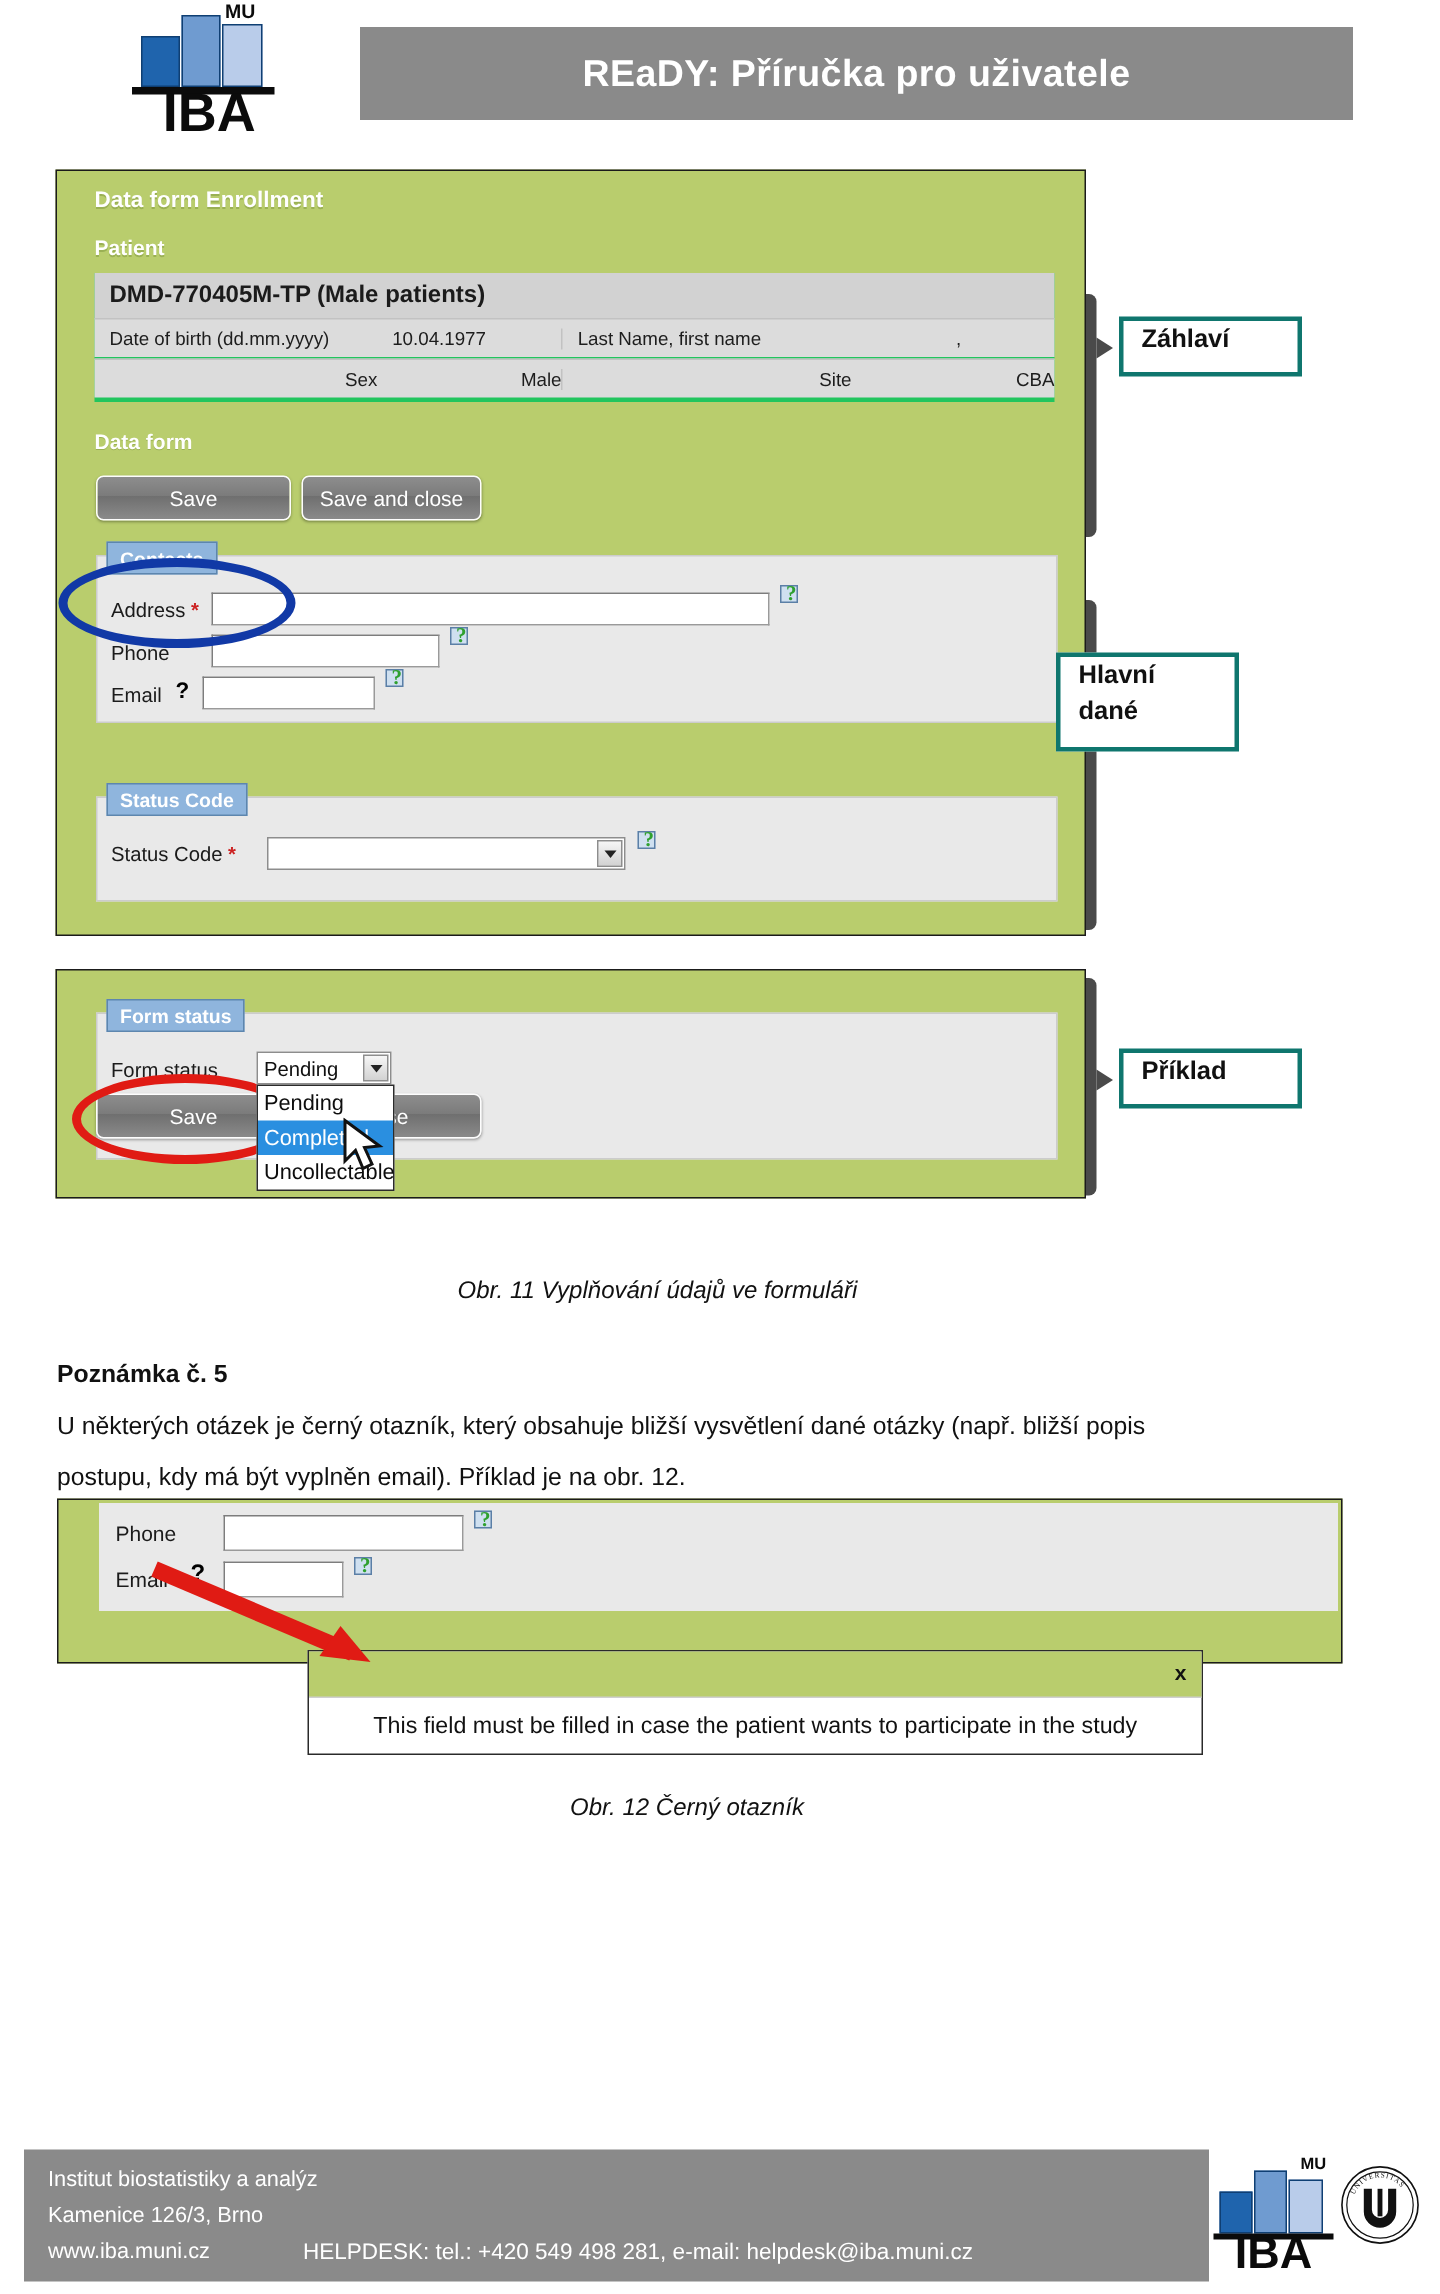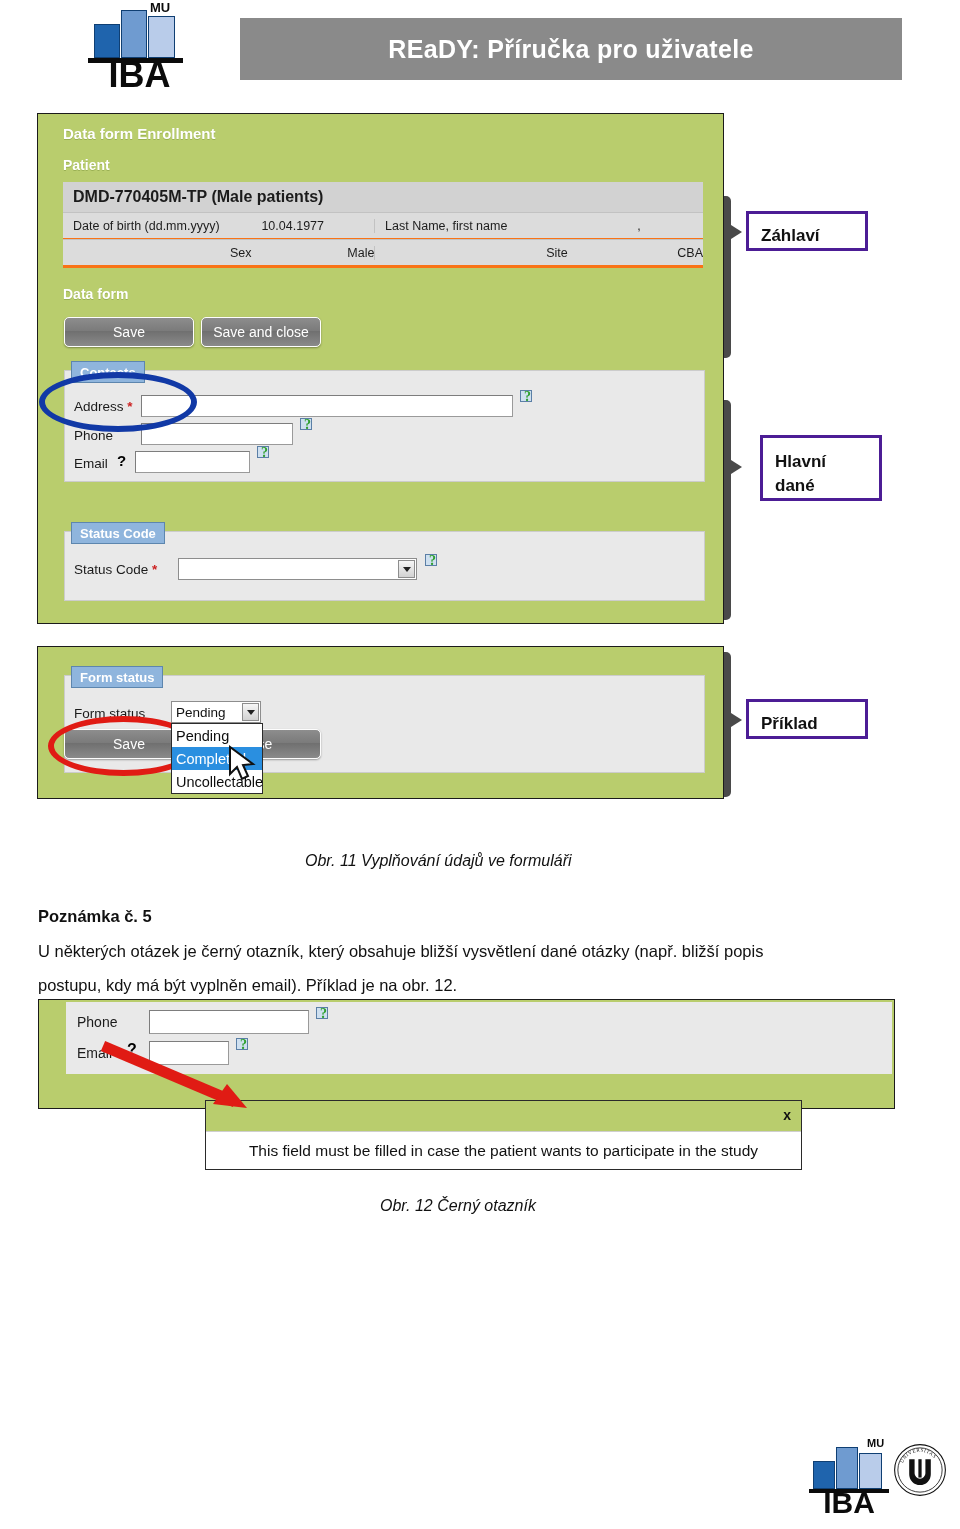--- a/index.html
+++ b/index.html
@@ -32,21 +32,21 @@
       font-family:"Liberation Sans",sans-serif;}
 
   
   .shot{position:absolute;border:1px solid #1b1b1b;background:#b9cd6d;}
   .shot-shadow{position:absolute;background:#4a4a4a;}
   .panel-white{position:absolute;background:#e8e8e8;}
   .green-title{color:#ffffff;font-weight:bold;font-size:15px;
       font-family:"Liberation Sans",sans-serif;text-shadow:0 1px 0 #9ab054;}
 
   
-  .pgrid{position:absolute;background:#f97316;}
+  .pgrid{position:absolute;background:#22c55e;}
   .pgrid .hdrow{position:absolute;left:0;top:0;right:0;height:30px;background:#d2d2d2;
       display:flex;align-items:center;padding-left:10px;box-sizing:border-box;
       font-weight:bold;font-size:16px;color:#1b1b1b;}
   .prow{position:absolute;left:0;right:0;height:26px;background:#dcdcdc;
       border-top:1px solid #c2c2c2;display:flex;align-items:center;box-sizing:border-box;}
   .pcell{font-size:12.5px;color:#1d1d1d;box-sizing:border-box;padding-left:10px;overflow:hidden;white-space:nowrap;}
   .c1{width:200px;}
   .c2{width:130px;}
   .c3{width:205px;border-left:1px solid #c2c2c2;}
   .c4{width:140px;}
@@ -87,22 +87,22 @@
   .el-red{border:6px solid #e01b14;}
 
   
   .ddlist{position:absolute;background:#ffffff;border:1px solid #2b2b2b;z-index:9;}
   .ddopt{height:23px;display:flex;align-items:center;padding-left:4px;
       font-size:14.5px;color:#0d0d0d;box-sizing:border-box;font-family:"Liberation Sans",sans-serif;}
   .ddopt.sel{background:#2a8fe0;color:#ffffff;}
   .cursor-arrow{position:absolute;z-index:11;}
 
   
-  .callout{position:absolute;border:3px solid #4c1d95;background:#ffffff;
-      display:flex;flex-direction:column;justify-content:flex-end;
+  .callout{position:absolute;border:3px solid #0f766e;background:#ffffff;
+      display:flex;flex-direction:column;justify-content:flex-start;
       padding-left:12px;box-sizing:border-box;}
   .callout span{font-weight:bold;font-size:17px;color:#111;line-height:24px;
       font-family:"Liberation Sans",sans-serif;}
   .point{position:absolute;width:0;height:0;border-top:7px solid transparent;
       border-bottom:7px solid transparent;border-left:11px solid #4a4a4a;}
 
   
   .caption{position:absolute;font-style:italic;font-size:16px;color:#111;
       font-family:"Liberation Sans",sans-serif;}
   .bodytext{position:absolute;font-size:16.5px;color:#111;line-height:38px;
@@ -255,21 +255,21 @@
 </div>
 
 <div class="ellipse el-red" style="left:48px;top:716px;width:139px;height:48px;"></div>
 
 <div class="point" style="left:731px;top:225px;"></div>
 <div class="callout" style="left:746px;top:211px;width:122px;height:40px;">
   <span>Záhlaví</span>
 </div>
 
 <div class="point" style="left:731px;top:460px;"></div>
-<div class="callout" style="left:760px;top:435px;width:122px;height:66px;">
+<div class="callout" style="left:704px;top:435px;width:122px;height:66px;">
   <span>Hlavní</span>
   <span>dané</span>
 </div>
 
 <div class="point" style="left:731px;top:713px;"></div>
 <div class="callout" style="left:746px;top:699px;width:122px;height:40px;">
   <span>Příklad</span>
 </div>
 
 <div class="caption" style="left:305px;top:852px;">Obr. 11 Vyplňování údajů ve formuláři</div>
@@ -305,20 +305,26 @@
 <div class="tooltip" style="left:205px;top:1100px;width:595px;height:68px;">
   <div class="tt-head">
     <span class="tt-close">x</span>
   </div>
   <div class="tt-body">This field must be filled in case the patient wants to participate in the study</div>
 </div>
 
 <div class="caption" style="left:380px;top:1197px;">Obr. 12 Černý otazník</div>
 
 <div class="abs" id="footer-bar">
+  <div id="footer-gray">
+    <div class="foot-line" style="left:16px;top:12px;">Institut biostatistiky a analýz</div>
+    <div class="foot-line" style="left:16px;top:36px;">Kamenice 126/3, Brno</div>
+    <div class="foot-line" style="left:16px;top:60px;">www.iba.muni.cz</div>
+    <div id="foot-helpdesk">HELPDESK: tel.: +420 549 498 281, e-mail: helpdesk@iba.muni.cz</div>
+  </div>
 
   <div id="footer-logos">
     <div class="fl-bars">
       <i class="flb1"></i>
         <i class="flb2"></i>
         <i class="flb3"></i>
     </div>
     <div class="fl-rule"></div>
     <div class="fl-iba">IBA</div>
     <div class="fl-mu">MU</div>

